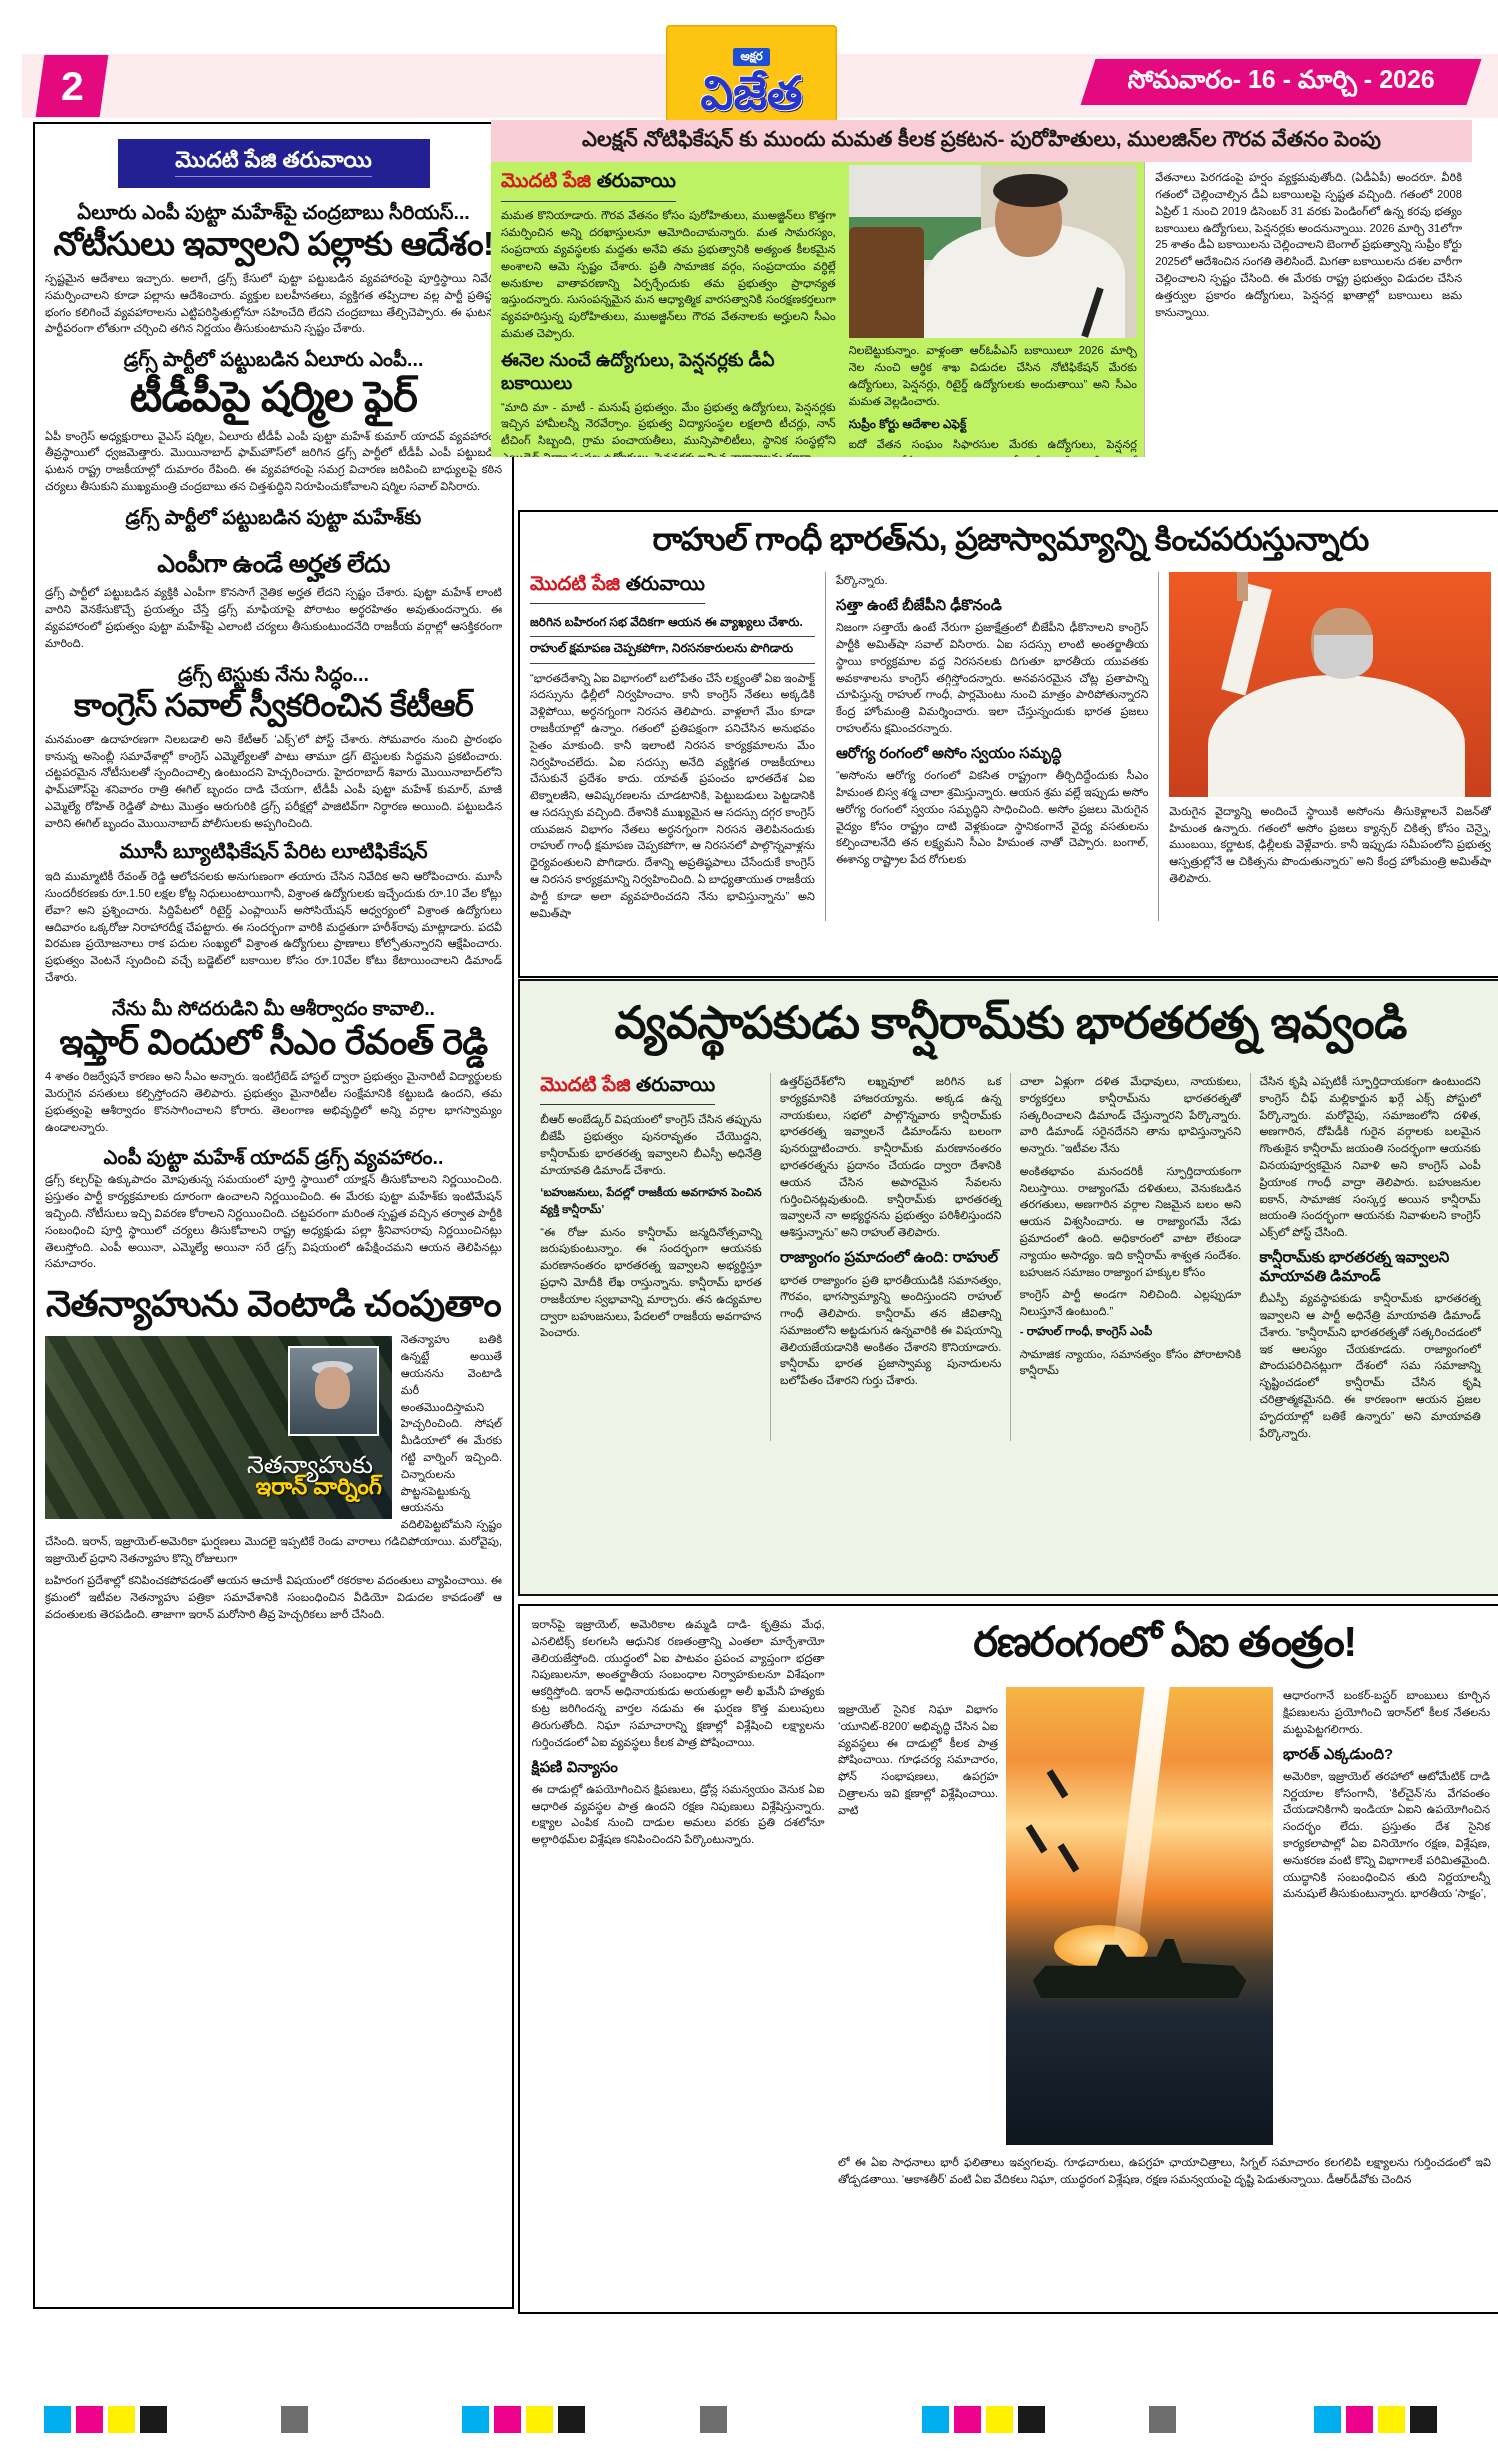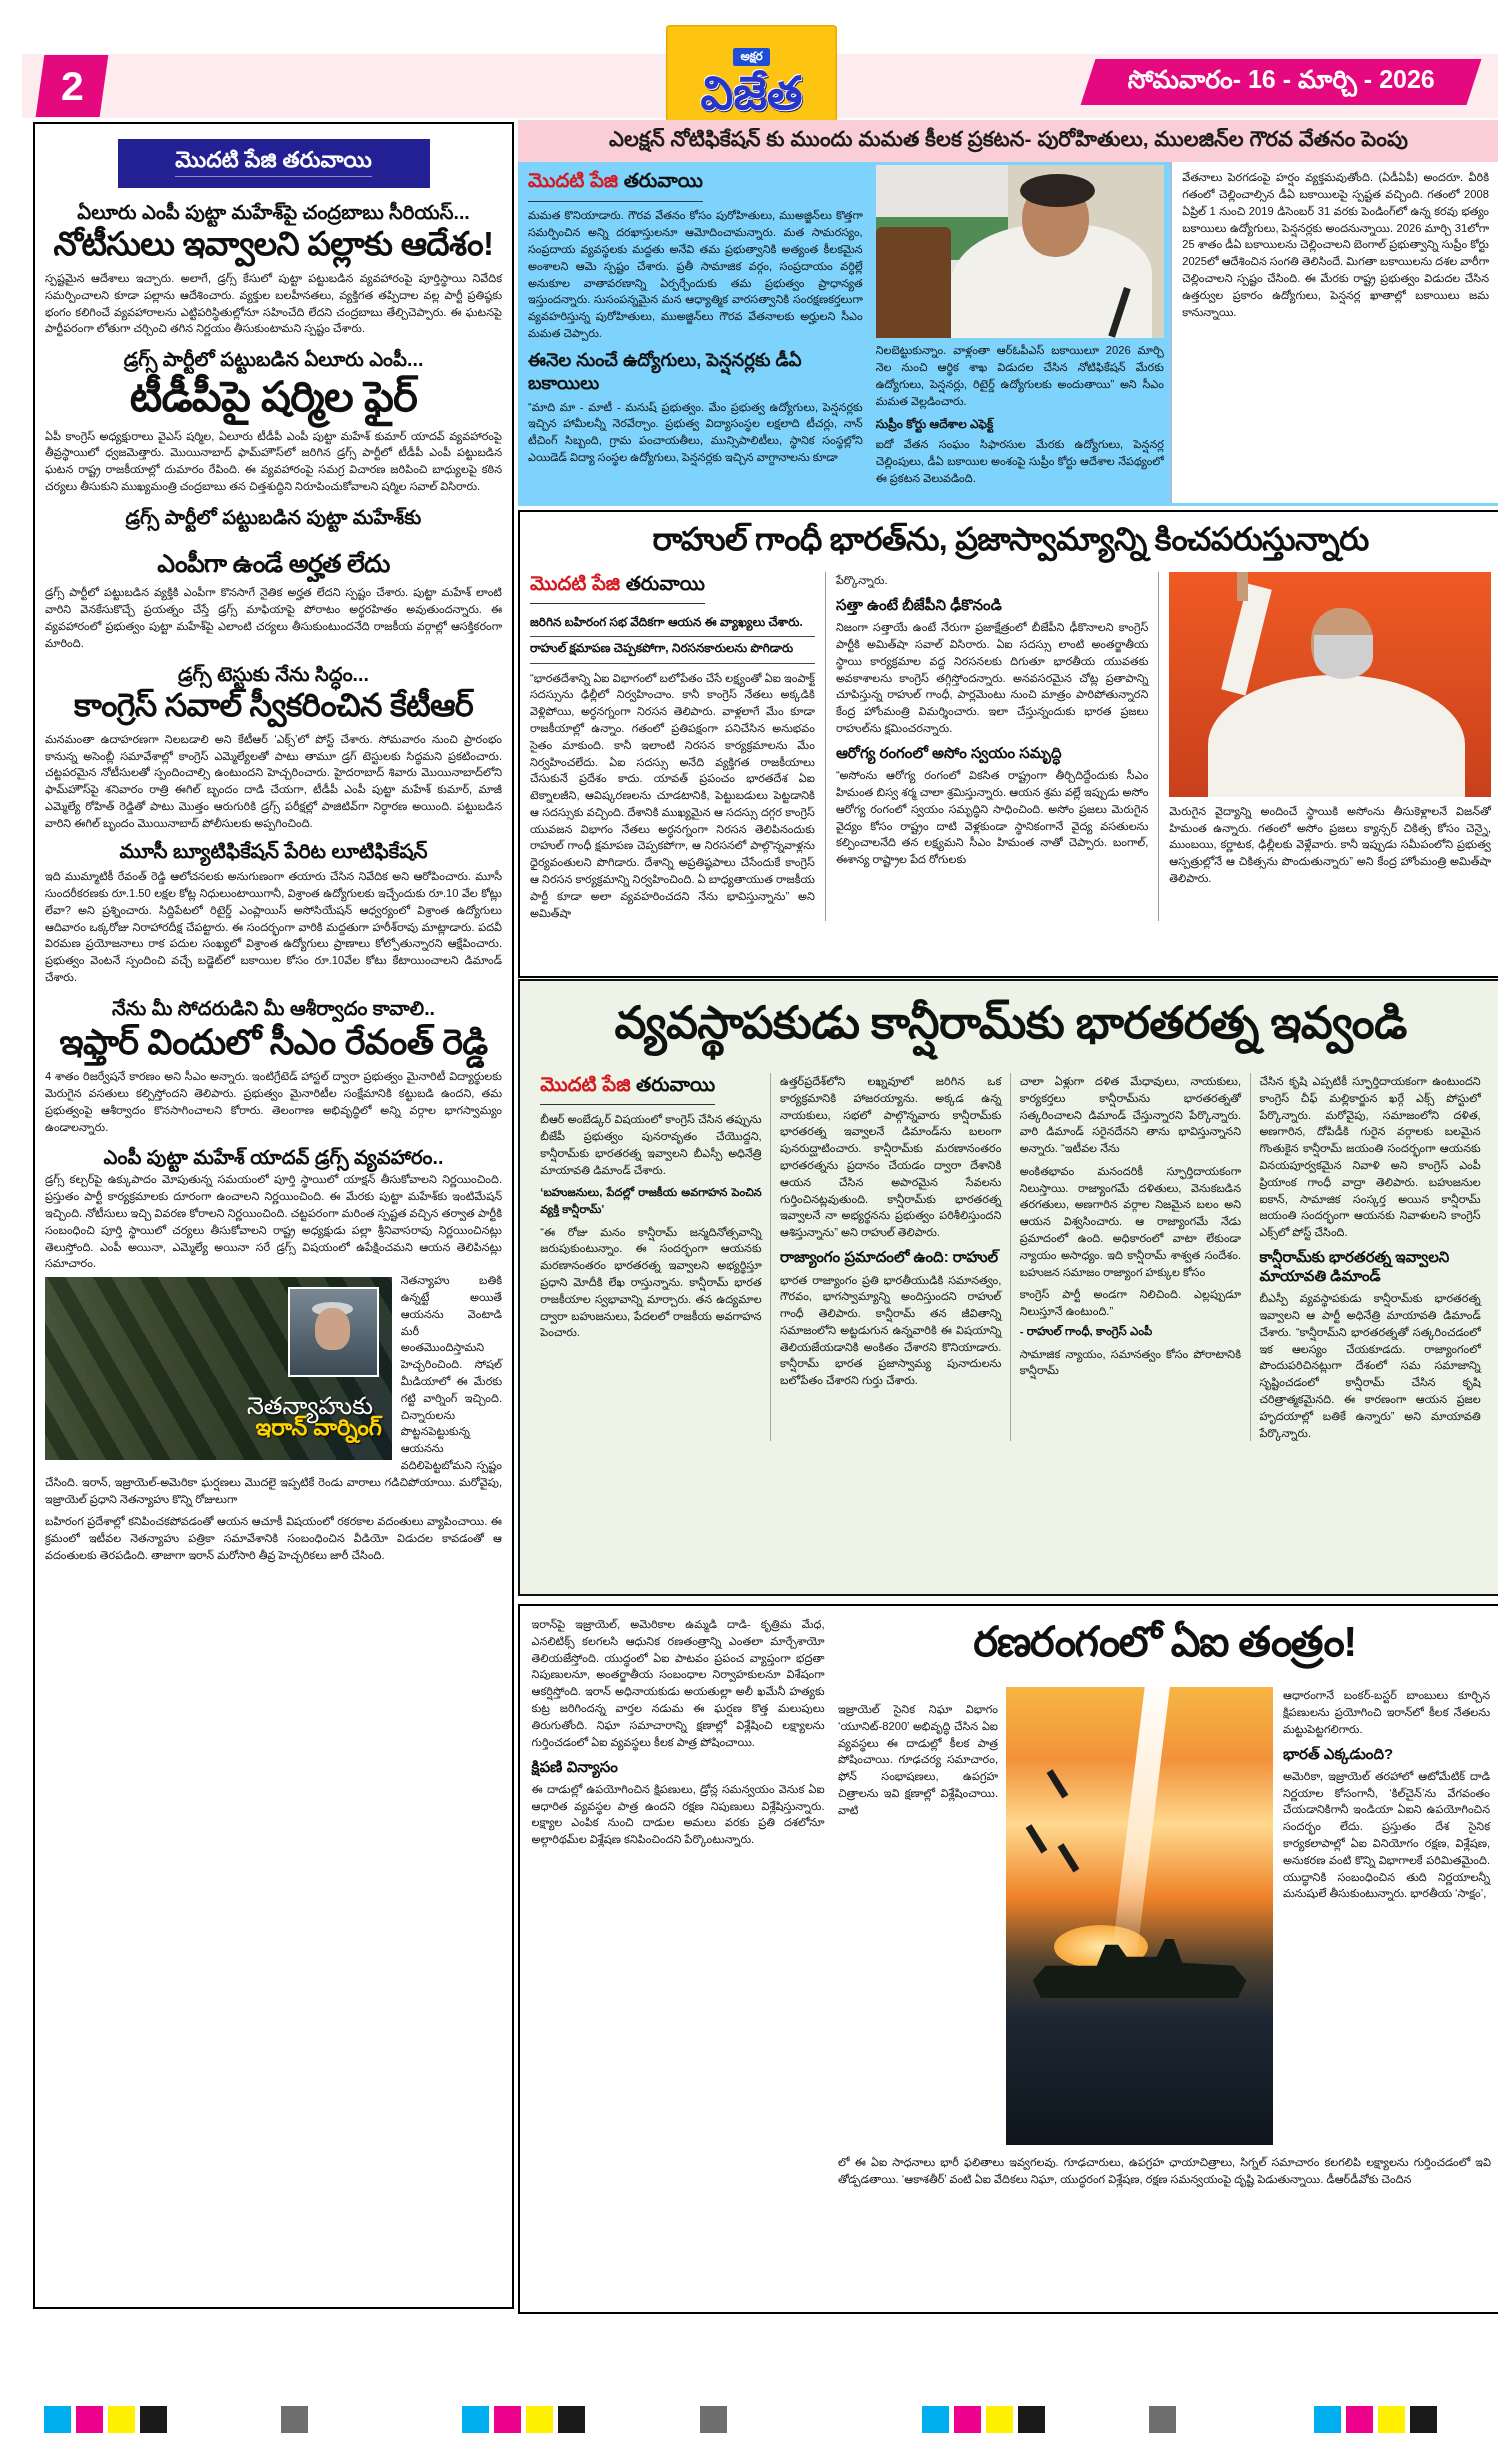--- a/index.html
+++ b/index.html
@@ -39,21 +39,21 @@
   #soldiers-photo .camo{position:absolute;inset:0;
       background:repeating-linear-gradient(60deg,rgba(90,110,70,.35) 0 13px,rgba(30,45,25,.4) 13px 29px,rgba(140,150,110,.22) 29px 40px);}
   #netanyahu-inset{position:absolute;right:13px;top:10px;width:87px;height:86px;background:linear-gradient(#7a8894,#3c4a55);
       border:2.9px solid #fff;}
   #netanyahu-inset .face{position:absolute;left:25px;top:19px;width:35px;height:42px;border-radius:46% 46% 40% 40%;
       background:#caa287;}
   #netanyahu-inset .hair{position:absolute;left:22px;top:13px;width:41px;height:14.5px;border-radius:50%;background:#cfd3d6;}
   #soldiers-photo .cap1{position:absolute;right:19px;top:115px;color:#fff;font-size:24px;font-weight:normal;text-shadow:0.7px 0.7px 1.5px #000;}
   #soldiers-photo .cap2{position:absolute;right:10px;top:138px;color:#ffd400;font-size:22.5px;font-weight:900;text-shadow:0.7px 0.7px 1.5px #000;text-align:center;}
   
-  #mamata{left:518px;top:120px;width:981px;height:386px;background:#7dd3fc;overflow:hidden;}
+  #mamata{left:491px;top:120px;width:981px;height:337px;background:#bef264;overflow:hidden;}
   #mamata-headline{background:#f9ced6;font-size:21px;font-weight:bold;text-align:center;
       padding:6.5px 2.9px;color:#1c1c1c;}
   #mamata-row{display:flex;height:341px;}
   #mamata-c1{width:36%;padding:7.3px 10px;}
   #mamata-c2{width:31%;padding:0 7.3px 7.3px 2.9px;}
   #mamata-c3{width:33%;background:#fff;padding:7.3px 10px;border-left:0.7px solid #d9a9ae;}
   #mamata-photo{position:relative;width:100%;height:173px;background:#d8d2c2;overflow:hidden;margin-top:2.9px;}
   #mamata-photo .flag{position:absolute;left:0;top:0;width:46%;height:100%;
       background:linear-gradient(180deg,#e9e9e9 0 30%,#2f7a3a 30% 55%,#e9e9e9 55% 100%);opacity:.8;}
   #mamata-photo .chair{position:absolute;left:0;bottom:0;width:26%;height:64%;background:#6d4323;border-radius:5.8px 5.8px 0 0;}
@@ -157,20 +157,21 @@
     <div class="bighead" style="font-size:35px;">ఇఫ్తార్ విందులో సీఎం రేవంత్ రెడ్డి</div>
     <div class="body-txt">4 శాతం రిజర్వేషనే కారణం అని సీఎం అన్నారు. ఇంటిగ్రేటెడ్ హాస్టల్ ద్వారా ప్రభుత్వం మైనారిటీ విద్యార్థులకు మెరుగైన వసతులు కల్పిస్తోందని తెలిపారు. ప్రభుత్వం మైనారిటీల సంక్షేమానికి కట్టుబడి ఉందని, తమ ప్రభుత్వంపై ఆశీర్వాదం కొనసాగించాలని కోరారు. తెలంగాణ అభివృద్ధిలో అన్ని వర్గాల భాగస్వామ్యం ఉండాలన్నారు.</div>
   </div>
 
   <div>
     <div class="kicker">ఎంపీ పుట్టా మహేశ్ యాదవ్ డ్రగ్స్ వ్యవహారం..</div>
     <div class="body-txt">డ్రగ్స్ కల్చర్‌పై ఉక్కుపాదం మోపుతున్న సమయంలో పూర్తి స్థాయిలో యాక్షన్ తీసుకోవాలని నిర్ణయించింది. ప్రస్తుతం పార్టీ కార్యక్రమాలకు దూరంగా ఉంచాలని నిర్ణయించింది. ఈ మేరకు పుట్టా మహేశ్‌కు ఇంటిమేషన్ ఇచ్చింది. నోటీసులు ఇచ్చి వివరణ కోరాలని నిర్ణయించింది. చట్టపరంగా మరింత స్పష్టత వచ్చిన తర్వాత పార్టీకి సంబంధించి పూర్తి స్థాయిలో చర్యలు తీసుకోవాలని రాష్ట్ర అధ్యక్షుడు పల్లా శ్రీనివాసరావు నిర్ణయించినట్లు తెలుస్తోంది. ఎంపీ అయినా, ఎమ్మెల్యే అయినా సరే డ్రగ్స్ విషయంలో ఉపేక్షించమని ఆయన తెలిపినట్లు సమాచారం.</div>
   </div>
 
   <div>
+    <div class="bighead" style="font-size:36px;margin-top:11.6px;">నెతన్యాహును వెంటాడి చంపుతాం</div>
     <div id="soldiers-photo">
       <div class="camo"></div>
       <div id="netanyahu-inset">
         <div class="hair"></div>
         <div class="face"></div>
       </div>
       <div class="cap1">నెతన్యాహుకు</div>
       <div class="cap2">ఇరాన్ వార్నింగ్</div>
     </div>
     <div class="body-txt">నెతన్యాహు బతికి ఉన్నట్టే అయితే ఆయనను వెంటాడి మరీ అంతమొందిస్తామని హెచ్చరించింది. సోషల్ మీడియాలో ఈ మేరకు గట్టి వార్నింగ్ ఇచ్చింది. చిన్నారులను పొట్టనపెట్టుకున్న ఆయనను వదిలిపెట్టబోమని స్పష్టం చేసింది. ఇరాన్, ఇజ్రాయెల్-అమెరికా ఘర్షణలు మొదలై ఇప్పటికే రెండు వారాలు గడిచిపోయాయి. మరోవైపు, ఇజ్రాయెల్ ప్రధాని నెతన్యాహు కొన్ని రోజులుగా</div>

